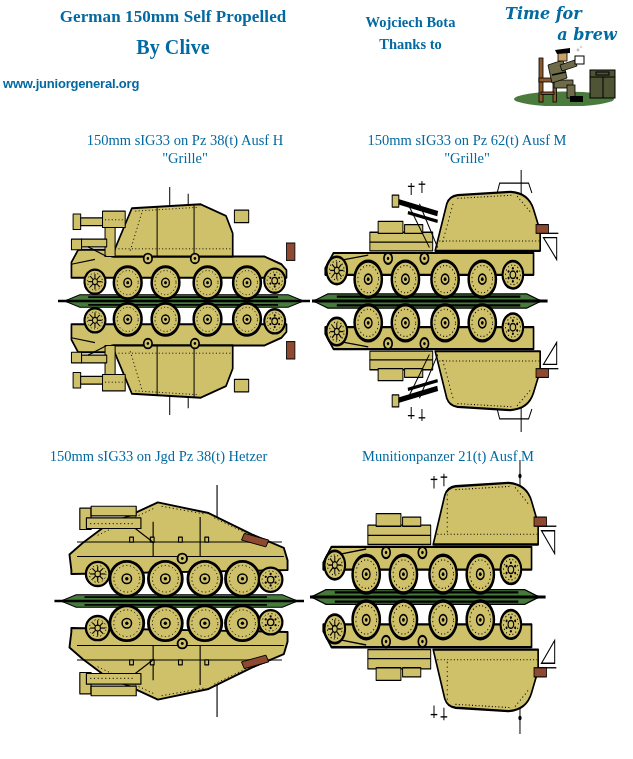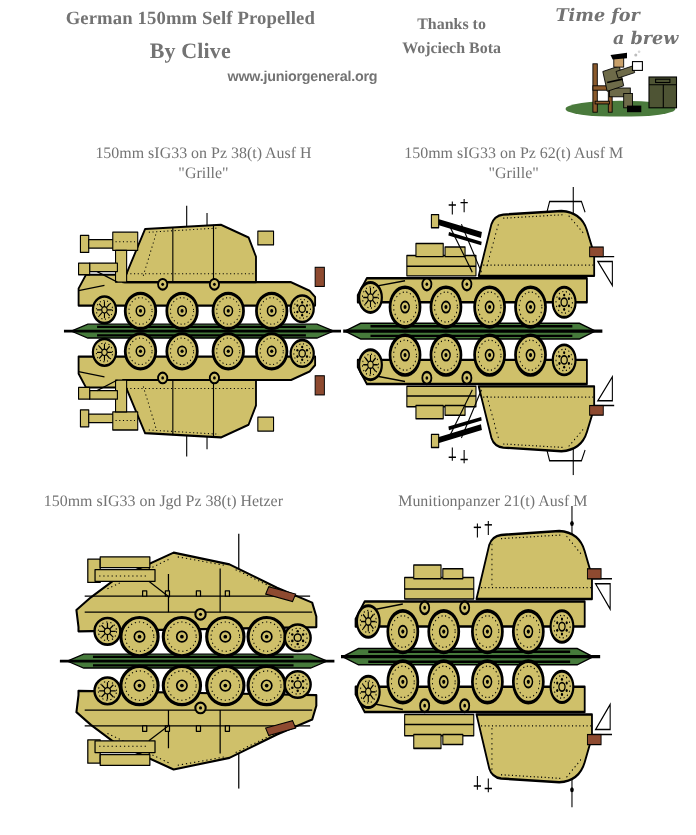--- a/index.html
+++ b/index.html
@@ -2,26 +2,26 @@
 <html style="--body-tan: #cfc06a; --outline: #000000; --base-green: #467a3b; --exhaust-brown: #8e4a30; --uniform-olive: #6e6b49; --crate-olive: #4e5434; --chair-brown: #8b5a2b; --ground-green: #4a7a3c; --skin: #c8a06a; --background: #ffffff;"><head>
 <meta charset="utf-8">
 <style>
   :root{
     --body-tan:#cfc06a; --outline:#000000; --base-green:#467a3b;
     --exhaust-brown:#8e4a30; --uniform-olive:#6e6b49; --crate-olive:#4e5434;
     --chair-brown:#8b5a2b; --ground-green:#4a7a3c; --skin:#c8a06a; --background:#ffffff;
   }
   html,body{margin:0;padding:0;background:#fff;}
   .sheet{position:relative;width:633px;height:759px;background:var(--background);
-         font-family:"Liberation Serif",serif;overflow:hidden;color:#737373;}
+         font-family:"Liberation Serif",serif;overflow:hidden;color:#0369a1;}
   .abs{position:absolute;}
   .title{font-weight:bold;font-size:17px;line-height:1.18;text-align:center;letter-spacing:.1px;}
   .byline{font-weight:bold;font-size:20px;text-align:center;margin-top:9px;}
   .website{font-family:"Liberation Sans",sans-serif;font-weight:bold;font-size:13px;
-           text-align:right;margin-top:2px;letter-spacing:-.2px;}
+           text-align:left;margin-top:16px;letter-spacing:-.2px;}
   .thanks{font-weight:bold;font-size:14.5px;text-align:center;line-height:1.5;}
   .brew{font-family:"DejaVu Serif",serif;font-style:italic;font-weight:bold;font-size:16px;line-height:1.3;}
   .brew .l1{text-align:left;}
   .brew .l2{text-align:center;padding-left:46px;}
   .vlabel{font-weight:normal;font-size:14.5px;text-align:center;line-height:1.25;}
   svg{display:block;}
   .tan{fill:var(--body-tan);stroke:var(--outline);stroke-width:2;stroke-linejoin:round;}
   .tan1{fill:var(--body-tan);stroke:var(--outline);stroke-width:1.2;stroke-linejoin:round;}
   .ln{stroke:var(--outline);fill:none;stroke-width:1.2;}
   .ln2{stroke:var(--outline);fill:none;stroke-width:2;}
@@ -83,22 +83,22 @@
     </defs>
   </svg>
 
   <div class="abs title" style="left:3px;top:7px;width:340px">
     <div>German 150mm Self Propelled</div>
     <div class="byline">By Clive</div>
     <div class="website">www.juniorgeneral.org</div>
   </div>
 
   <div class="abs thanks" style="left:348px;top:12px;width:125px">
+    <div>Wojciech Bota</div>
     <div>Thanks to</div>
-    <div>Wojciech Bota</div>
   </div>
 
   <div class="abs brew" style="left:505px;top:4px;width:118px">
     <div class="l1">Time for</div>
     <div class="l2">a brew</div>
   </div>
 
   <svg class="abs" style="left:514px;top:44px" width="116" height="62" viewBox="0 0 116 62">
     <ellipse cx="50" cy="55" rx="50" ry="7.5" style="fill:var(--ground-green)"></ellipse>
     <g>
@@ -129,21 +129,21 @@
   </svg>
 
   <div class="abs vlabel" style="left:40px;top:131px;width:290px">
     <div>150mm sIG33 on Pz 38(t) Ausf H</div>
     <div>"Grille"</div>
   </div>
   <div class="abs vlabel" style="left:322px;top:131px;width:290px">
     <div>150mm sIG33 on Pz 62(t) Ausf M</div>
     <div>"Grille"</div>
   </div>
-  <div class="abs vlabel" style="left:1px;top:447px;width:295px">
+  <div class="abs vlabel" style="left:11px;top:447px;width:295px">
     <div>150mm sIG33  on Jgd Pz 38(t) Hetzer</div>
   </div>
   <div class="abs vlabel" style="left:303px;top:447px;width:290px">
     <div>Munitionpanzer 21(t) Ausf M</div>
   </div>
 
   <svg class="abs" style="left:58px;top:185px" width="252" height="232" viewBox="0 0 300 240" preserveAspectRatio="none">
     <use href="#base" transform="translate(0,120)"></use>
     <g id="v1h">
       <line x1="133" y1="2" x2="133" y2="24" class="ln"></line>

